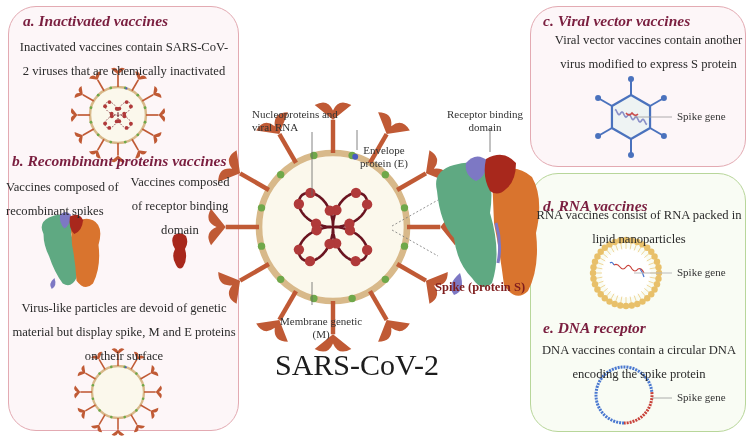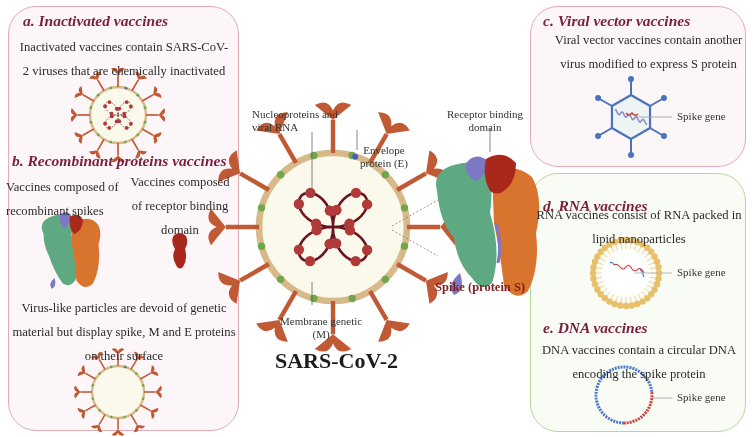--- a/index.html
+++ b/index.html
@@ -4,21 +4,21 @@
 <style>
   html, body { margin: 0; padding: 0; background: #ffffff; }
   body { width: 754px; height: 437px; position: relative; overflow: hidden;
          font-family: "Liberation Serif", "DejaVu Serif", serif; color: #2a2a2a; }
   .box { position: absolute; box-sizing: border-box; border-radius: 28px; }
   .box-pink { background: #fdf6f8; border: 1.3px solid #e3aab2; }
   .box-green { background: #f9fcf4; border: 1.3px solid #b8d69a; }
   .title { position: absolute; font-weight: bold; color: #7a1e3f; font-size: 15.5px; white-space: nowrap; font-style: italic; }
   .desc { position: absolute; font-size: 12.6px; line-height: 24px; text-align: center; color: #2b2b2b; }
   .label { position: absolute; font-size: 11px; line-height: 13px; text-align: center; color: #333; white-space: nowrap; }
-  .big-title { position: absolute; font-weight: bold; font-size: 22px; color: #1c1c1c; white-space: nowrap; }
+  .big-title { position: absolute; font-weight: normal; font-size: 30px; color: #1c1c1c; white-space: nowrap; }
   .spike-caption { position: absolute; font-weight: bold; font-size: 12.5px; color: #7f1d1d; white-space: nowrap; }
   svg.art { position: absolute; left: 0; top: 0; }
 </style>
 </head>
 <body>
 
 <div class="box box-pink" style="left:8px; top:6px; width:231px; height:425px;"></div>
 <div class="box box-pink" style="left:530px; top:6px; width:216px; height:161px;"></div>
 <div class="box box-green" style="left:530px; top:173px; width:216px; height:259px;"></div>
 
@@ -406,15 +406,15 @@
 <div class="spike-caption" style="left:435px; top:280px;">Spike (protein S)</div>
 
 <div class="title" style="left:543px; top:12px;">c. Viral vector vaccines</div>
 <div class="desc" style="left:545px; top:28px; width:195px;margin-left:6px;">Viral vector vaccines contain another virus modified to express S protein</div>
 <div class="label" style="left:677px; top:110px;">Spike gene</div>
 
 <div class="title" style="left:543px; top:181px;margin-top:16px;">d. RNA vaccines</div>
 <div class="desc" style="left:535px; top:203px; width:208px;">RNA vaccines consist of RNA packed in lipid nanoparticles</div>
 <div class="label" style="left:677px; top:266px;">Spike gene</div>
 
-<div class="title" style="left:543px; top:319px;">e. DNA vaccines</div>
+<div class="title" style="left:543px; top:319px;">e. DNA receptor</div>
 <div class="desc" style="left:535px; top:338px; width:208px;">DNA vaccines contain a circular DNA encoding the spike protein</div>
 <div class="label" style="left:677px; top:391px;">Spike gene</div>
 
 </body></html>

